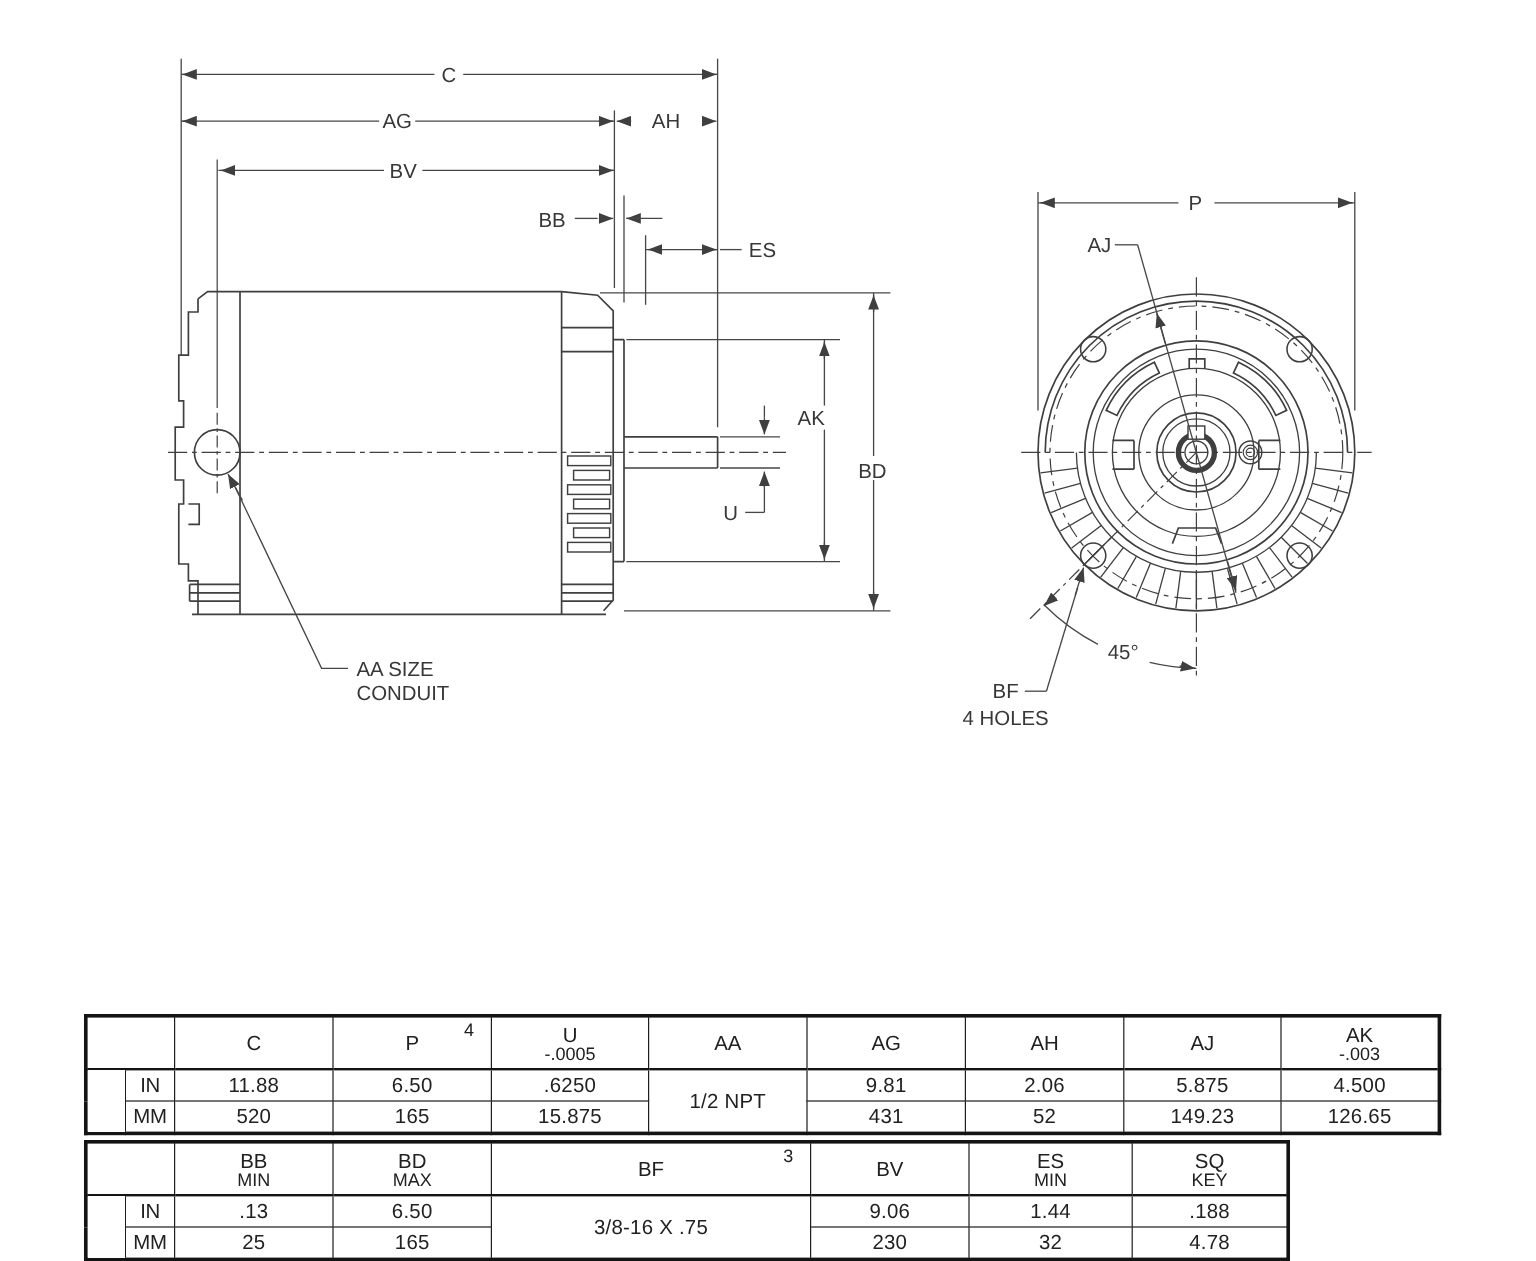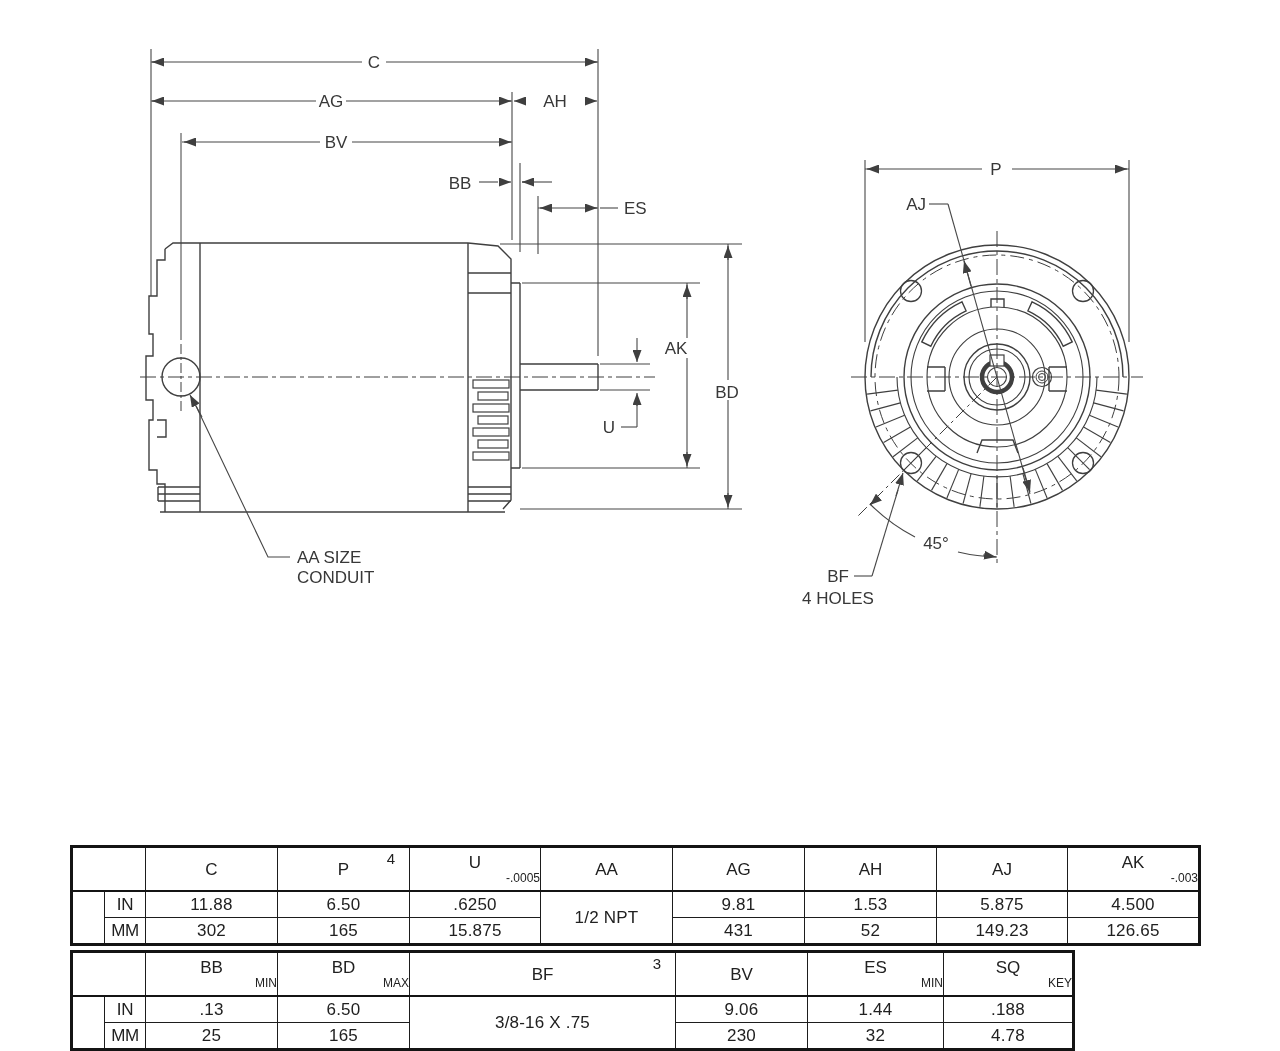--- a/index.html
+++ b/index.html
@@ -11,21 +11,21 @@
   table.dim{position:absolute;border-collapse:collapse;table-layout:fixed;
             background:#fff;border:3px solid #141414;}
   table.dim th,table.dim td{border:1.5px solid #1d1d1d;padding:0;margin:0;
             text-align:center;vertical-align:middle;font-weight:normal;
             font-size:17px;color:#212121;position:relative;overflow:hidden;}
   table.dim tr.hdr th{border-bottom:2.5px solid #141414;height:42px;}
   table.dim tr.r1 td{height:25px;}
   table.dim tr.r2 td{height:25px;}
   .val{font-size:14px;font-weight:bold;letter-spacing:.2px;}
   .unit{font-size:16.5px;letter-spacing:-.3px;}
-  .h-sub{font-size:12px;line-height:15px;margin-top:-1px;text-align:right;}
+  .h-sub{font-size:15px;line-height:15px;margin-top:-1px;}
   .h-main{line-height:19px;}
   .sup{position:absolute;top:3px;right:14px;font-size:15px;line-height:15px;}
   .blankcell{background:#fff;}
 </style>
 </head>
 <body>
 
 <svg id="drawing" width="1280" height="800" viewBox="0 0 1280 800">
   <defs>
     <marker id="arr" markerUnits="userSpaceOnUse" markerWidth="13" markerHeight="9" refX="12" refY="4.5" orient="auto">
@@ -291,27 +291,27 @@
         </th>
   </tr>
   <tr class="r1">
     <td rowspan="2" class="blankcell"></td>
     <td class="unit">IN</td>
     <td class="val">11.88</td>
     <td class="val">6.50</td>
     <td class="val">.6250</td>
     <td class="val" rowspan="2">1/2 NPT</td>
     <td class="val">9.81</td>
-    <td class="val">1.53</td>
+    <td class="val">2.06</td>
     <td class="val">5.875</td>
     <td class="val">4.500</td>
   </tr>
   <tr class="r2">
     <td class="unit">MM</td>
-    <td class="val">302</td>
+    <td class="val">520</td>
     <td class="val">165</td>
     <td class="val">15.875</td>
     <td class="val">431</td>
     <td class="val">52</td>
     <td class="val">149.23</td>
     <td class="val">126.65</td>
   </tr>
 </tbody>
   </table>
 

